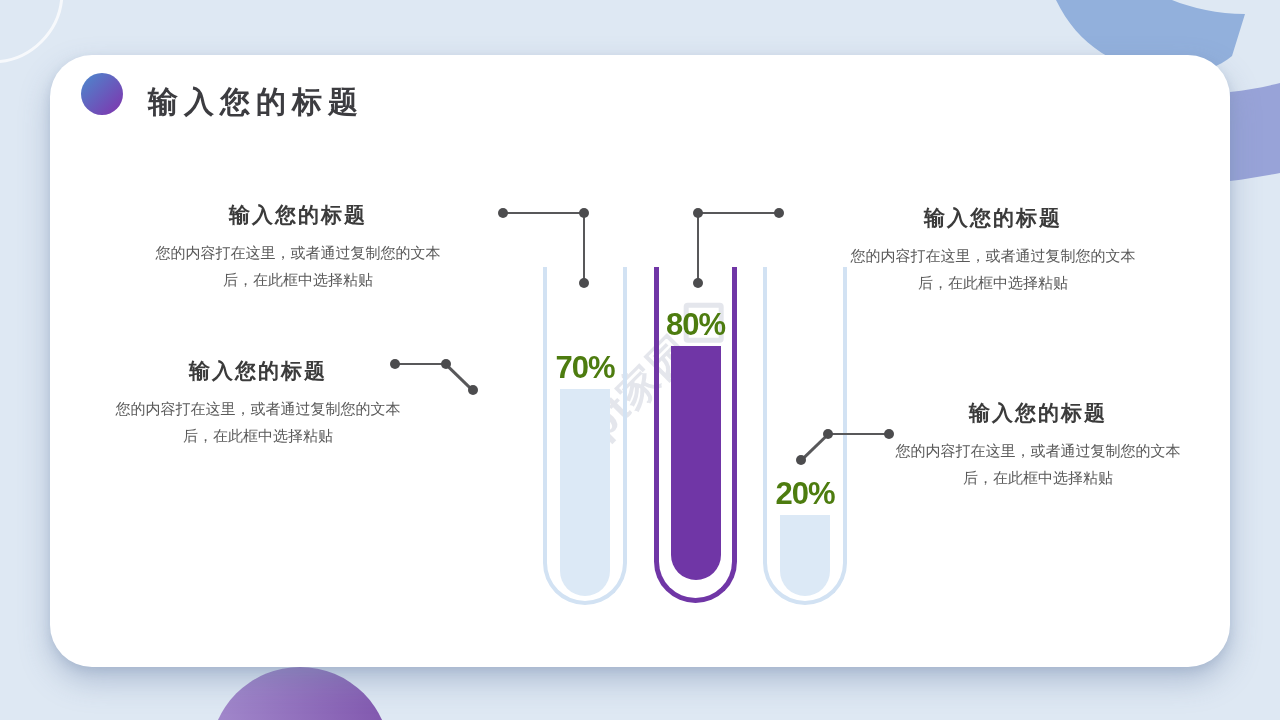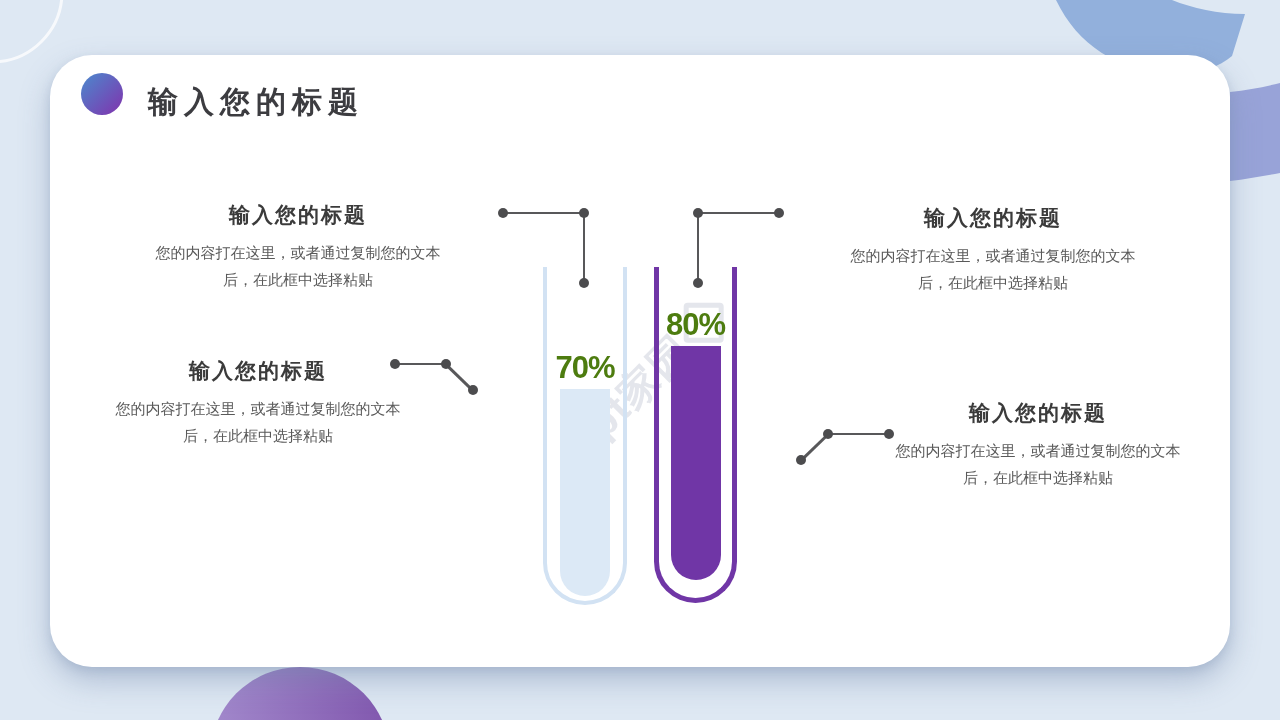--- a/index.html
+++ b/index.html
@@ -104,20 +104,24 @@
   </div>
 
   <div class="tube light" id="tube-2">
     <div class="pct" style="bottom: 215px;">70%</div>
     <div class="fill" style="height: 207px;"></div>
   </div>
   <div class="tube purple" id="tube-3">
     <div class="pct" style="bottom: 255px;">80%</div>
     <div class="fill" style="height: 234px;"></div>
   </div>
+  <div class="tube light" id="tube-4">
+    <div class="pct" style="bottom: 89px;">20%</div>
+    <div class="fill" style="height: 81px;"></div>
+  </div>
 
   <div>
     <div class="cline" style="left:503px;top:211.75px;width:81px;"></div>
     <div class="cline v" style="left:582.75px;top:213px;height:70px;"></div>
     <div class="cdot" style="left:498px;top:208px;"></div>
     <div class="cdot" style="left:579px;top:208px;"></div>
     <div class="cdot" style="left:579px;top:278px;"></div>
   </div>
 
   <div>

